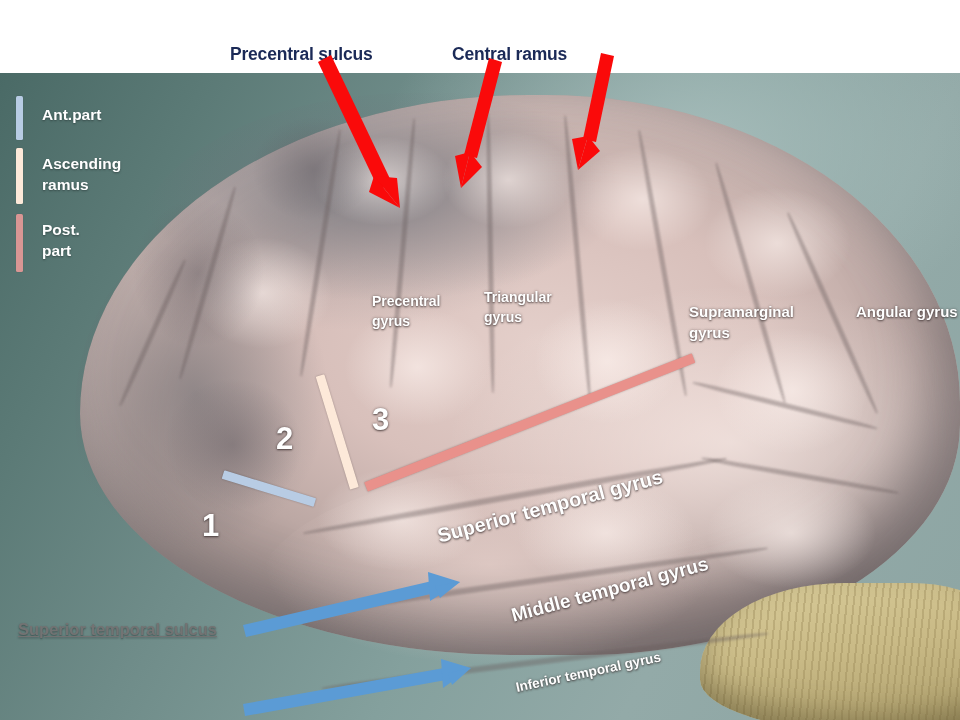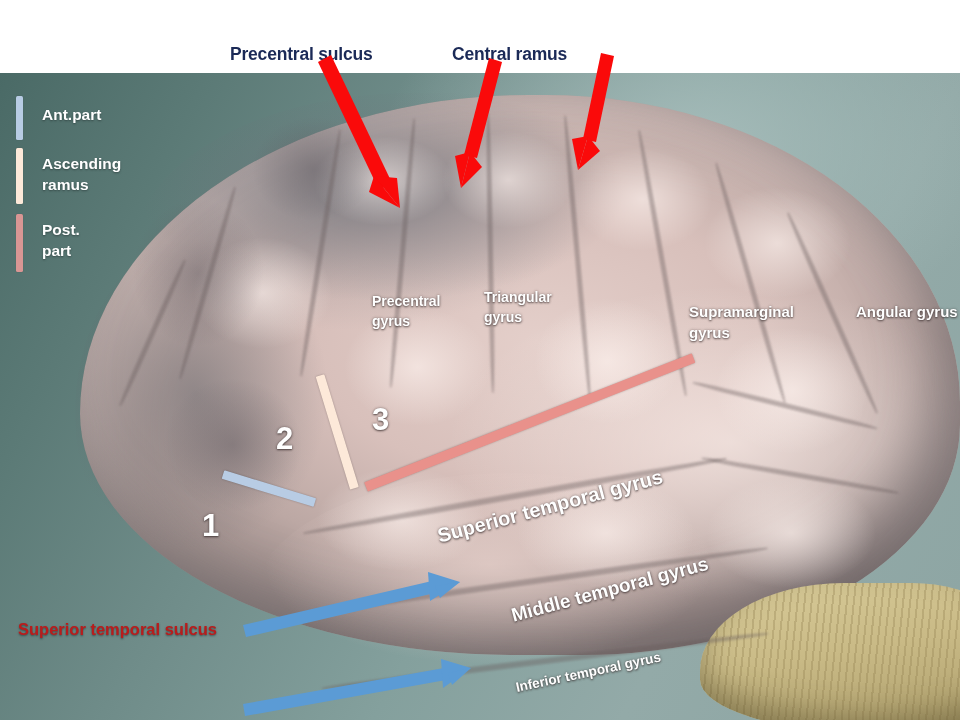--- a/index.html
+++ b/index.html
@@ -127,23 +127,24 @@
 
   
   .partlist {
     position:absolute; z-index:7;
     color:#ffffff; font-weight:bold; font-size:15px; line-height:21.5px;
     white-space:pre-line; text-shadow:0 1px 2px rgba(30,40,40,.6);
     font-family:"Liberation Sans", sans-serif;
   }
   .sulcus-label {
     position:absolute; z-index:7;
-    color:#b91c1c; font-weight:bold; font-size:16.5px;
+    color:#737373; font-weight:bold; font-size:16.5px;
     white-space:nowrap; text-shadow:0 1px 2px rgba(30,40,40,.6);
     font-family:"Liberation Sans", sans-serif;
+    text-decoration:underline;
   }
 </style>
 </head>
 <body>
 
 <div id="stage">
 
   <div class="photo">
 
     <div class="cerebrum"></div>

